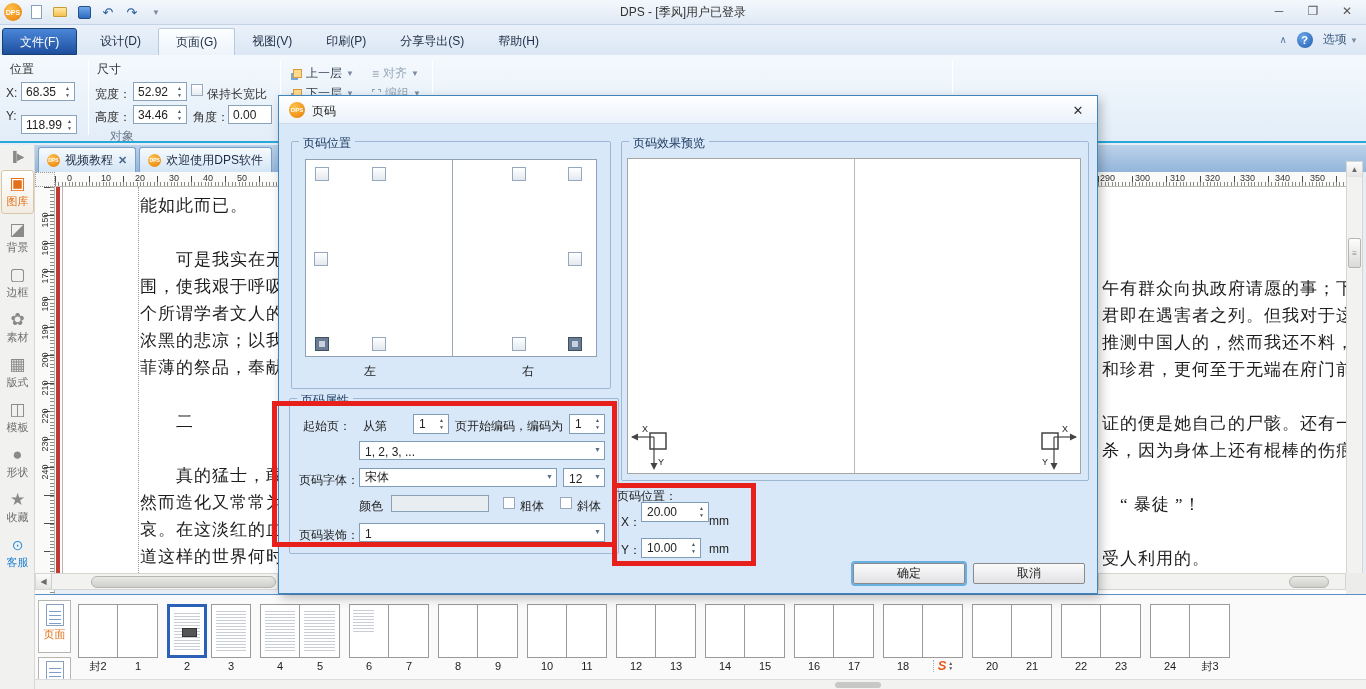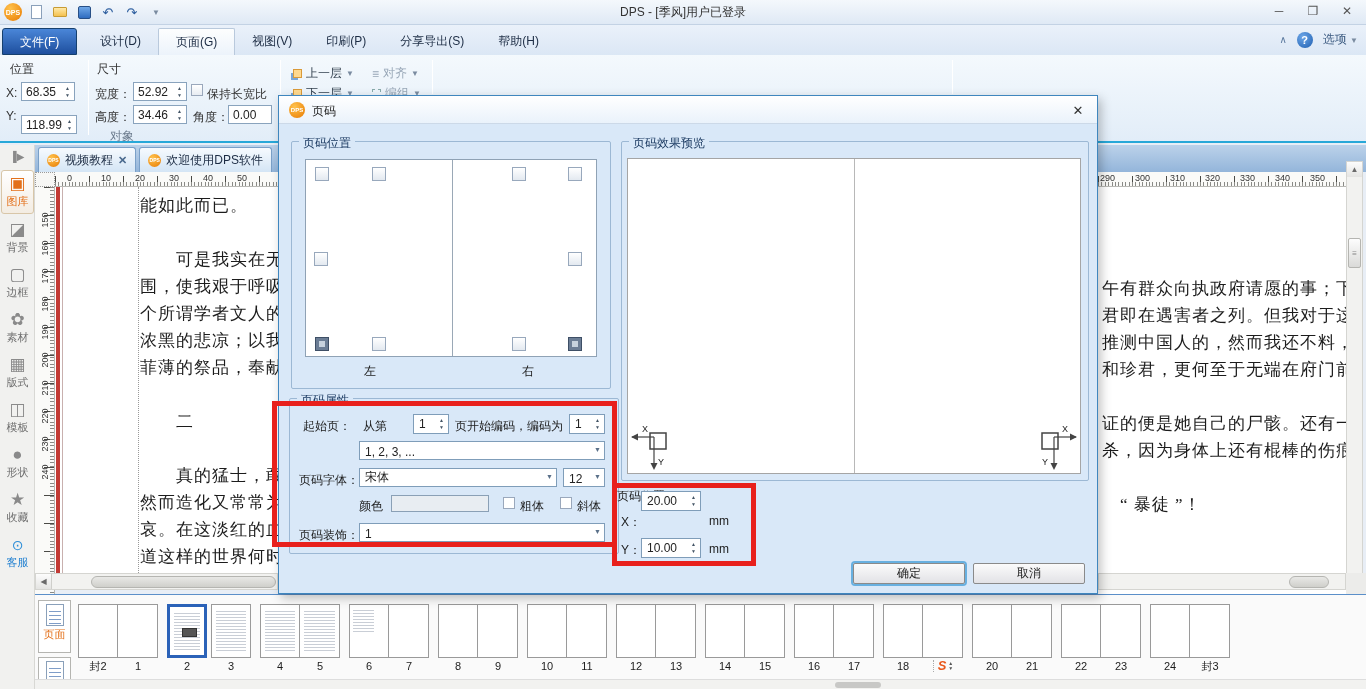--- a/index.html
+++ b/index.html
@@ -422,20 +422,21 @@
         <div class="tline">午有群众向执政府请愿的事；下午便得</div>
         <div class="tline">君即在遇害者之列。但我对于这些传说</div>
         <div class="tline">推测中国人的，然而我还不料，也不信</div>
         <div class="tline">和珍君，更何至于无端在府门前喋血呢</div>
         <div class="tline">&nbsp;</div>
         <div class="tline">证的便是她自己的尸骸。还有一具，是</div>
         <div class="tline">杀，因为身体上还有棍棒的伤痕。</div>
         <div class="tline">&nbsp;</div>
         <div class="tline">　“ 暴徒 ”！</div>
         <div class="tline">&nbsp;</div>
+        <div class="tline">受人利用的。</div>
       </div>
   </div>
 
   <div class="hscroll" style="left:35px;top:573px;width:243px">
     <span class="sbtn">◀</span>
     <span class="hthumb" style="left:55px;width:185px"></span>
   </div>
   <div class="hscroll" style="left:1098px;top:573px;width:248px">
     <span class="hthumb" style="left:190px;width:40px"></span>
   </div>
@@ -524,21 +525,21 @@
     <span class="dlbl" style="left:241px;top:402px">粗体</span>
     <span class="cbox" style="left:281px;top:401px;background:#fff"></span>
     <span class="dlbl" style="left:298px;top:402px">斜体</span>
     <span class="dlbl" style="left:20px;top:431px">页码装饰：</span>
     <span class="dd" style="left:80px;top:427px;width:246px">
         <span>1</span>
       </span>
 
     <span class="dlbl" style="left:338px;top:392px;font-weight:normal">页码位置：</span>
     <span class="dlbl" style="left:342px;top:418px">X：</span>
-    <span class="din" style="left:362px;top:395px;width:60px">
+    <span class="din" style="left:362px;top:406px;width:68px">
         <span>20.00</span>
         <span class="spin">▲<br>▼</span>
       </span>
     <span class="dlbl" style="left:430px;top:418px">mm</span>
     <span class="dlbl" style="left:342px;top:446px">Y：</span>
     <span class="din" style="left:362px;top:442px;width:60px">
         <span>10.00</span>
         <span class="spin">▲<br>▼</span>
       </span>
     <span class="dlbl" style="left:430px;top:446px">mm</span>

